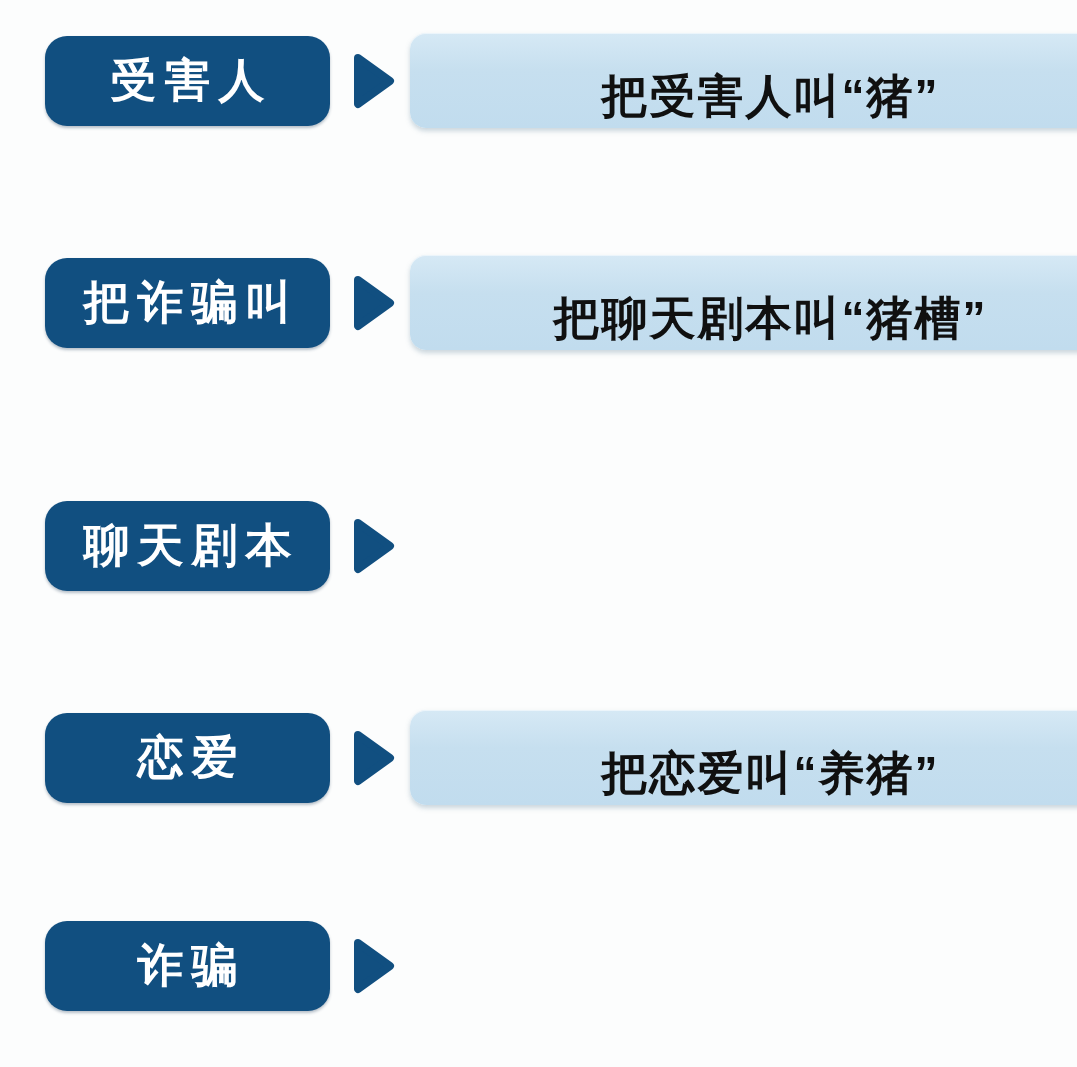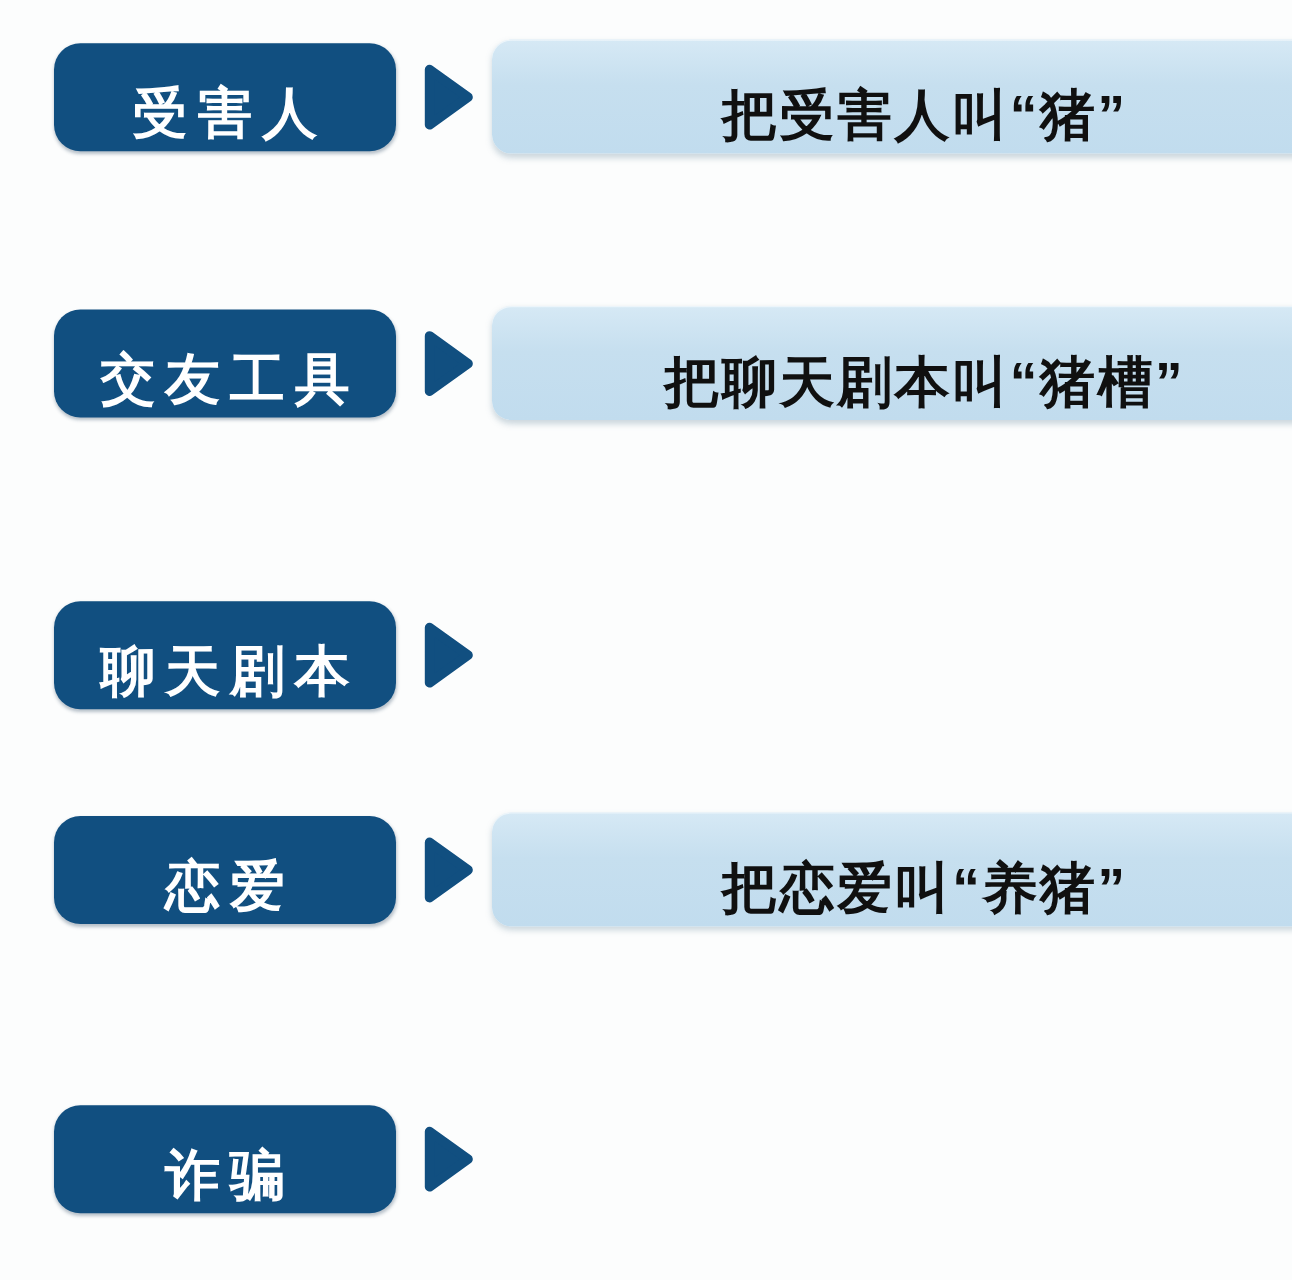--- a/index.html
+++ b/index.html
@@ -24,21 +24,21 @@
   .term-box {
     position: absolute;
     left: 45px;
     top: 3px;
     width: 285px;
     height: 90px;
     background: #114F80;
     border-radius: 22px;
     box-shadow: 0 2px 3px rgba(20, 50, 80, 0.30);
     display: flex;
-    align-items: flex-end;
+    align-items: center;
     justify-content: center;
     color: #ffffff;
     font-size: 46px;
     font-weight: 700;
     letter-spacing: 8px;
     padding-left: 8px;
     box-sizing: border-box;
     white-space: nowrap;
   }
   .arrow-wrap {
@@ -81,21 +81,21 @@
         <path d="M5 6 L37 29 L5 52 Z" fill="#114F80" stroke="#114F80" stroke-width="8" stroke-linejoin="round"></path>
       </svg>
     </div>
     <div class="desc-box">
       <span>把受害人叫“猪”</span>
     </div>
   </div>
 
   <div class="row" style="top:255px">
     <div class="term-box">
-      <span>交友工具</span>
+      <span>把诈骗叫</span>
     </div>
     <div class="arrow-wrap">
       <svg width="42" height="58" viewBox="0 0 42 58">
         <path d="M5 6 L37 29 L5 52 Z" fill="#114F80" stroke="#114F80" stroke-width="8" stroke-linejoin="round"></path>
       </svg>
     </div>
     <div class="desc-box">
       <span>把聊天剧本叫“猪槽”</span>
     </div>
   </div>
@@ -104,21 +104,21 @@
     <div class="term-box">
       <span>聊天剧本</span>
     </div>
     <div class="arrow-wrap">
       <svg width="42" height="58" viewBox="0 0 42 58">
         <path d="M5 6 L37 29 L5 52 Z" fill="#114F80" stroke="#114F80" stroke-width="8" stroke-linejoin="round"></path>
       </svg>
     </div>
   </div>
 
-  <div class="row" style="top:677px">
+  <div class="row" style="top:710px">
     <div class="term-box">
       <span>恋爱</span>
     </div>
     <div class="arrow-wrap">
       <svg width="42" height="58" viewBox="0 0 42 58">
         <path d="M5 6 L37 29 L5 52 Z" fill="#114F80" stroke="#114F80" stroke-width="8" stroke-linejoin="round"></path>
       </svg>
     </div>
     <div class="desc-box">
       <span>把恋爱叫“养猪”</span>

